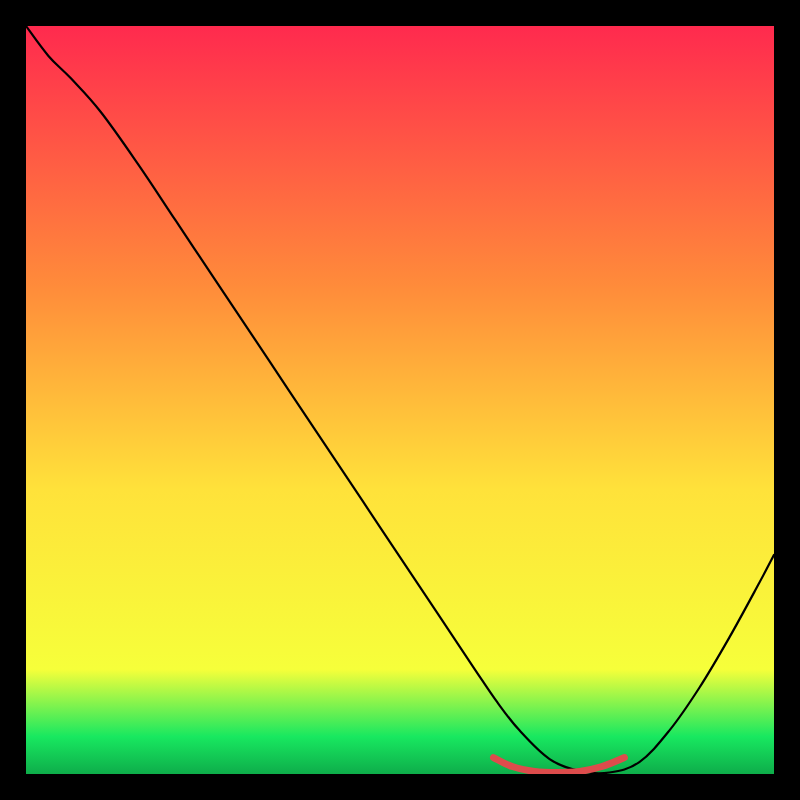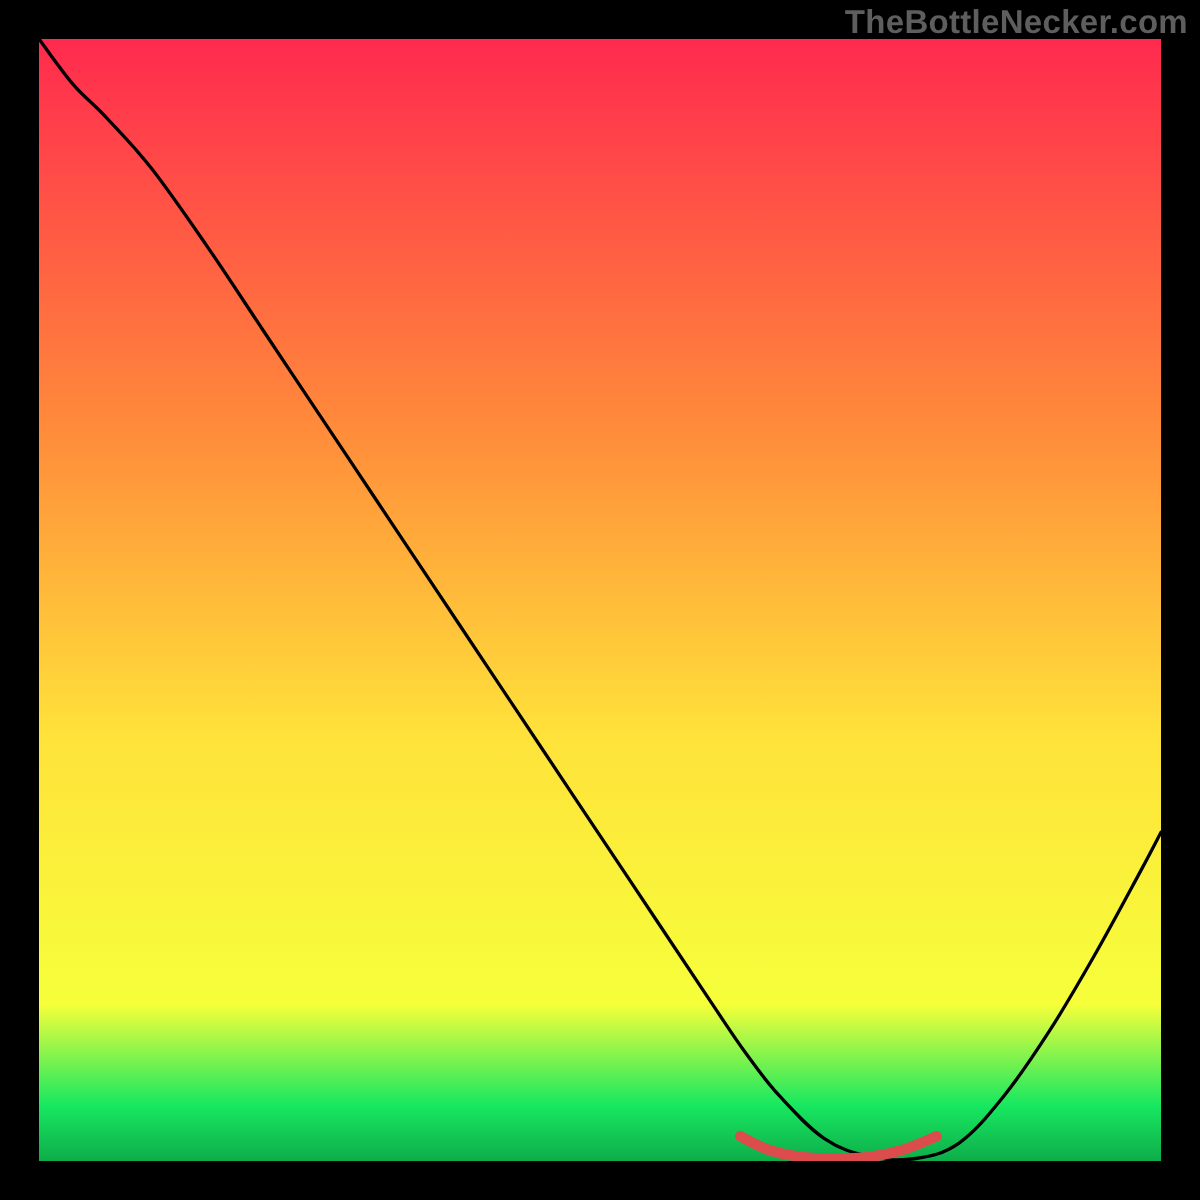--- a/index.html
+++ b/index.html
@@ -27,21 +27,20 @@
     width: 748px;
     height: 748px;
   }
   svg { display: block; }
 </style>
 </head>
 <body>
 
 <div class="frame">
 
-  <div class="watermark">TheBottleNecker.com</div>
 
   <div class="plot">
     <svg id="chart-svg" width="748" height="748" viewBox="0 0 748 748">
       <defs>
         <linearGradient id="bg-grad" x1="0" y1="0" x2="0" y2="1">
           <stop id="g0" offset="0%" stop-color="#ff2a4e"></stop>
           <stop id="g1" offset="35%" stop-color="#ff8c3a"></stop>
           <stop id="g2" offset="62%" stop-color="#ffe23a"></stop>
           <stop id="g3" offset="86%" stop-color="#f6ff3a"></stop>
           <stop id="g4" offset="95%" stop-color="#18e860"></stop>

